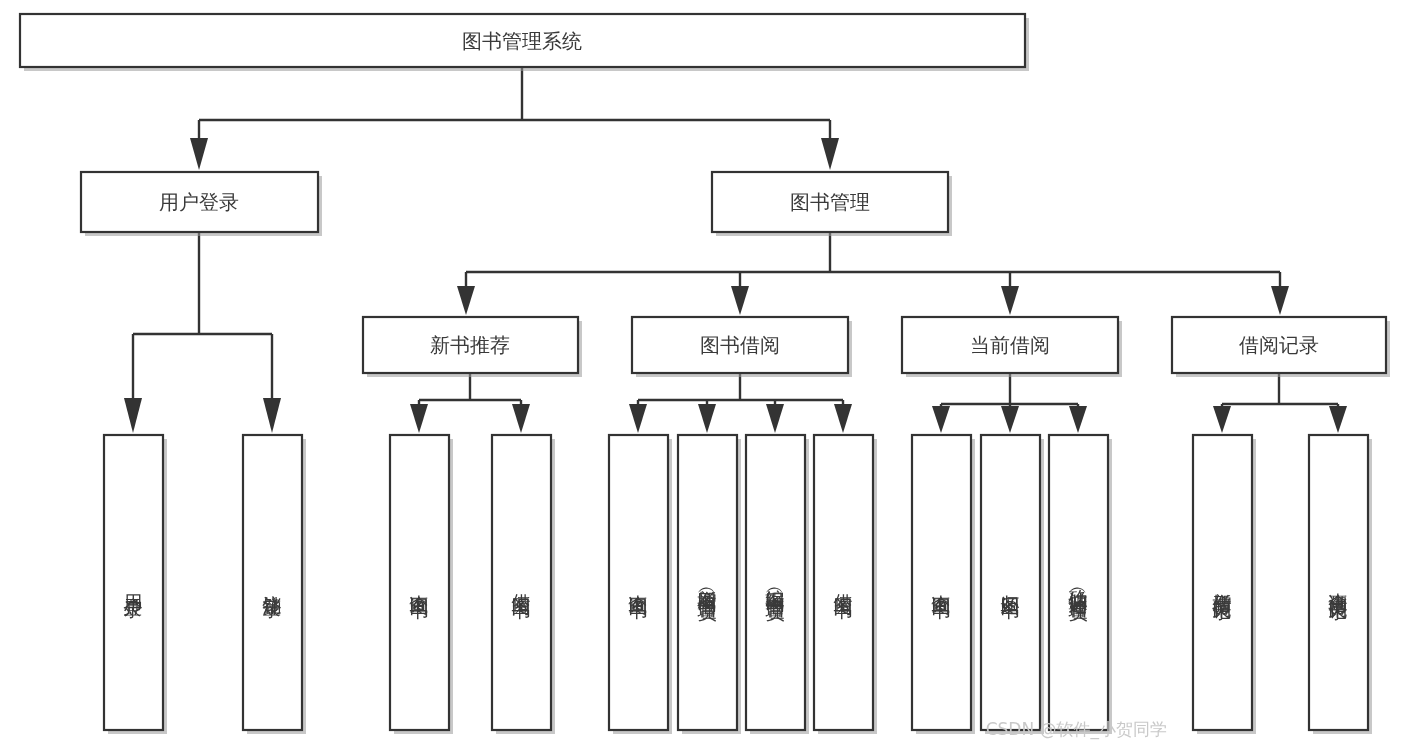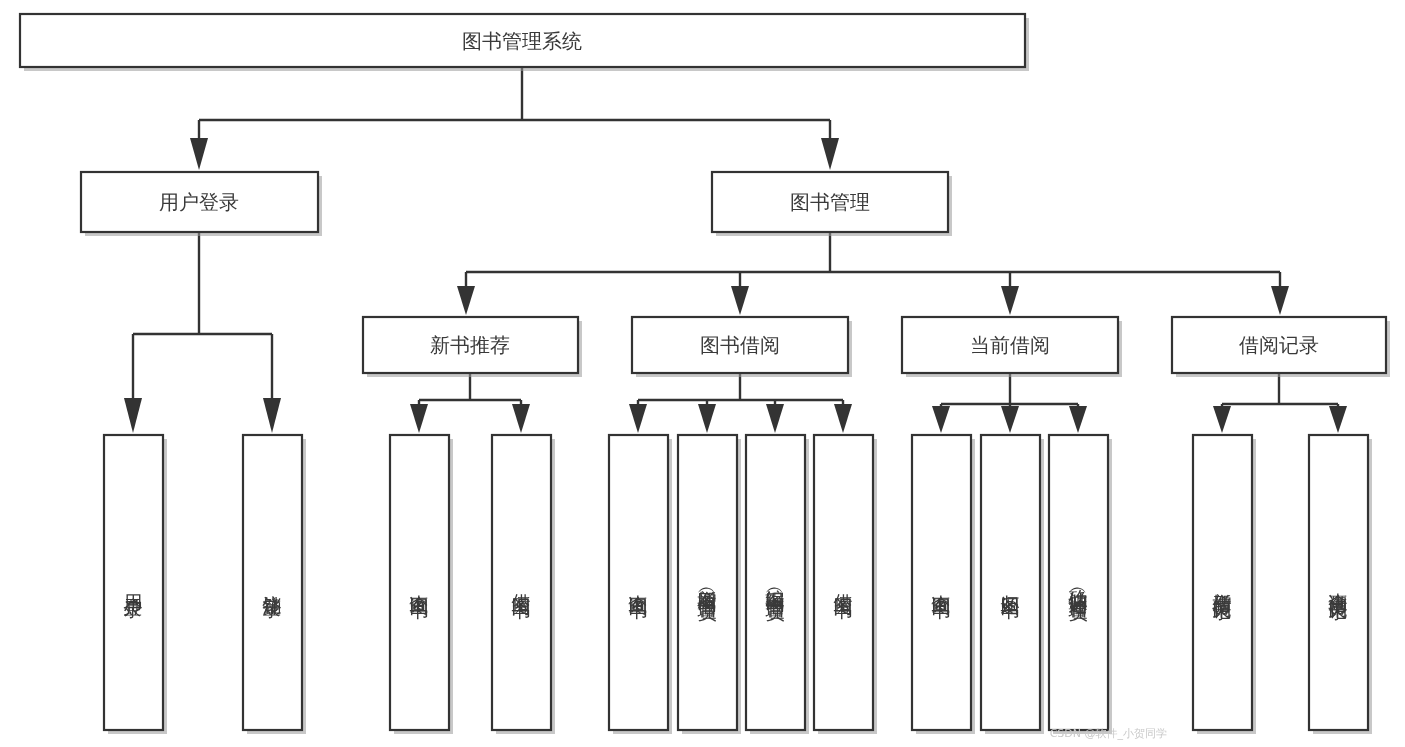--- a/index.html
+++ b/index.html
@@ -64,21 +64,21 @@
     align-items: center;
     justify-content: center;
     white-space: nowrap;
     pointer-events: none;
   }
   .watermark {
     position: absolute;
     right: 8px;
     bottom: 6px;
     font-family: "DejaVu Sans", "Liberation Sans", sans-serif;
-    font-size: 11px;
+    font-size: 17px;
     color: #c9c9c9;
     white-space: nowrap;
     user-select: none;
   }
 </style>
 </head>
 <body>
 
 <div id="diagram-root">
 

